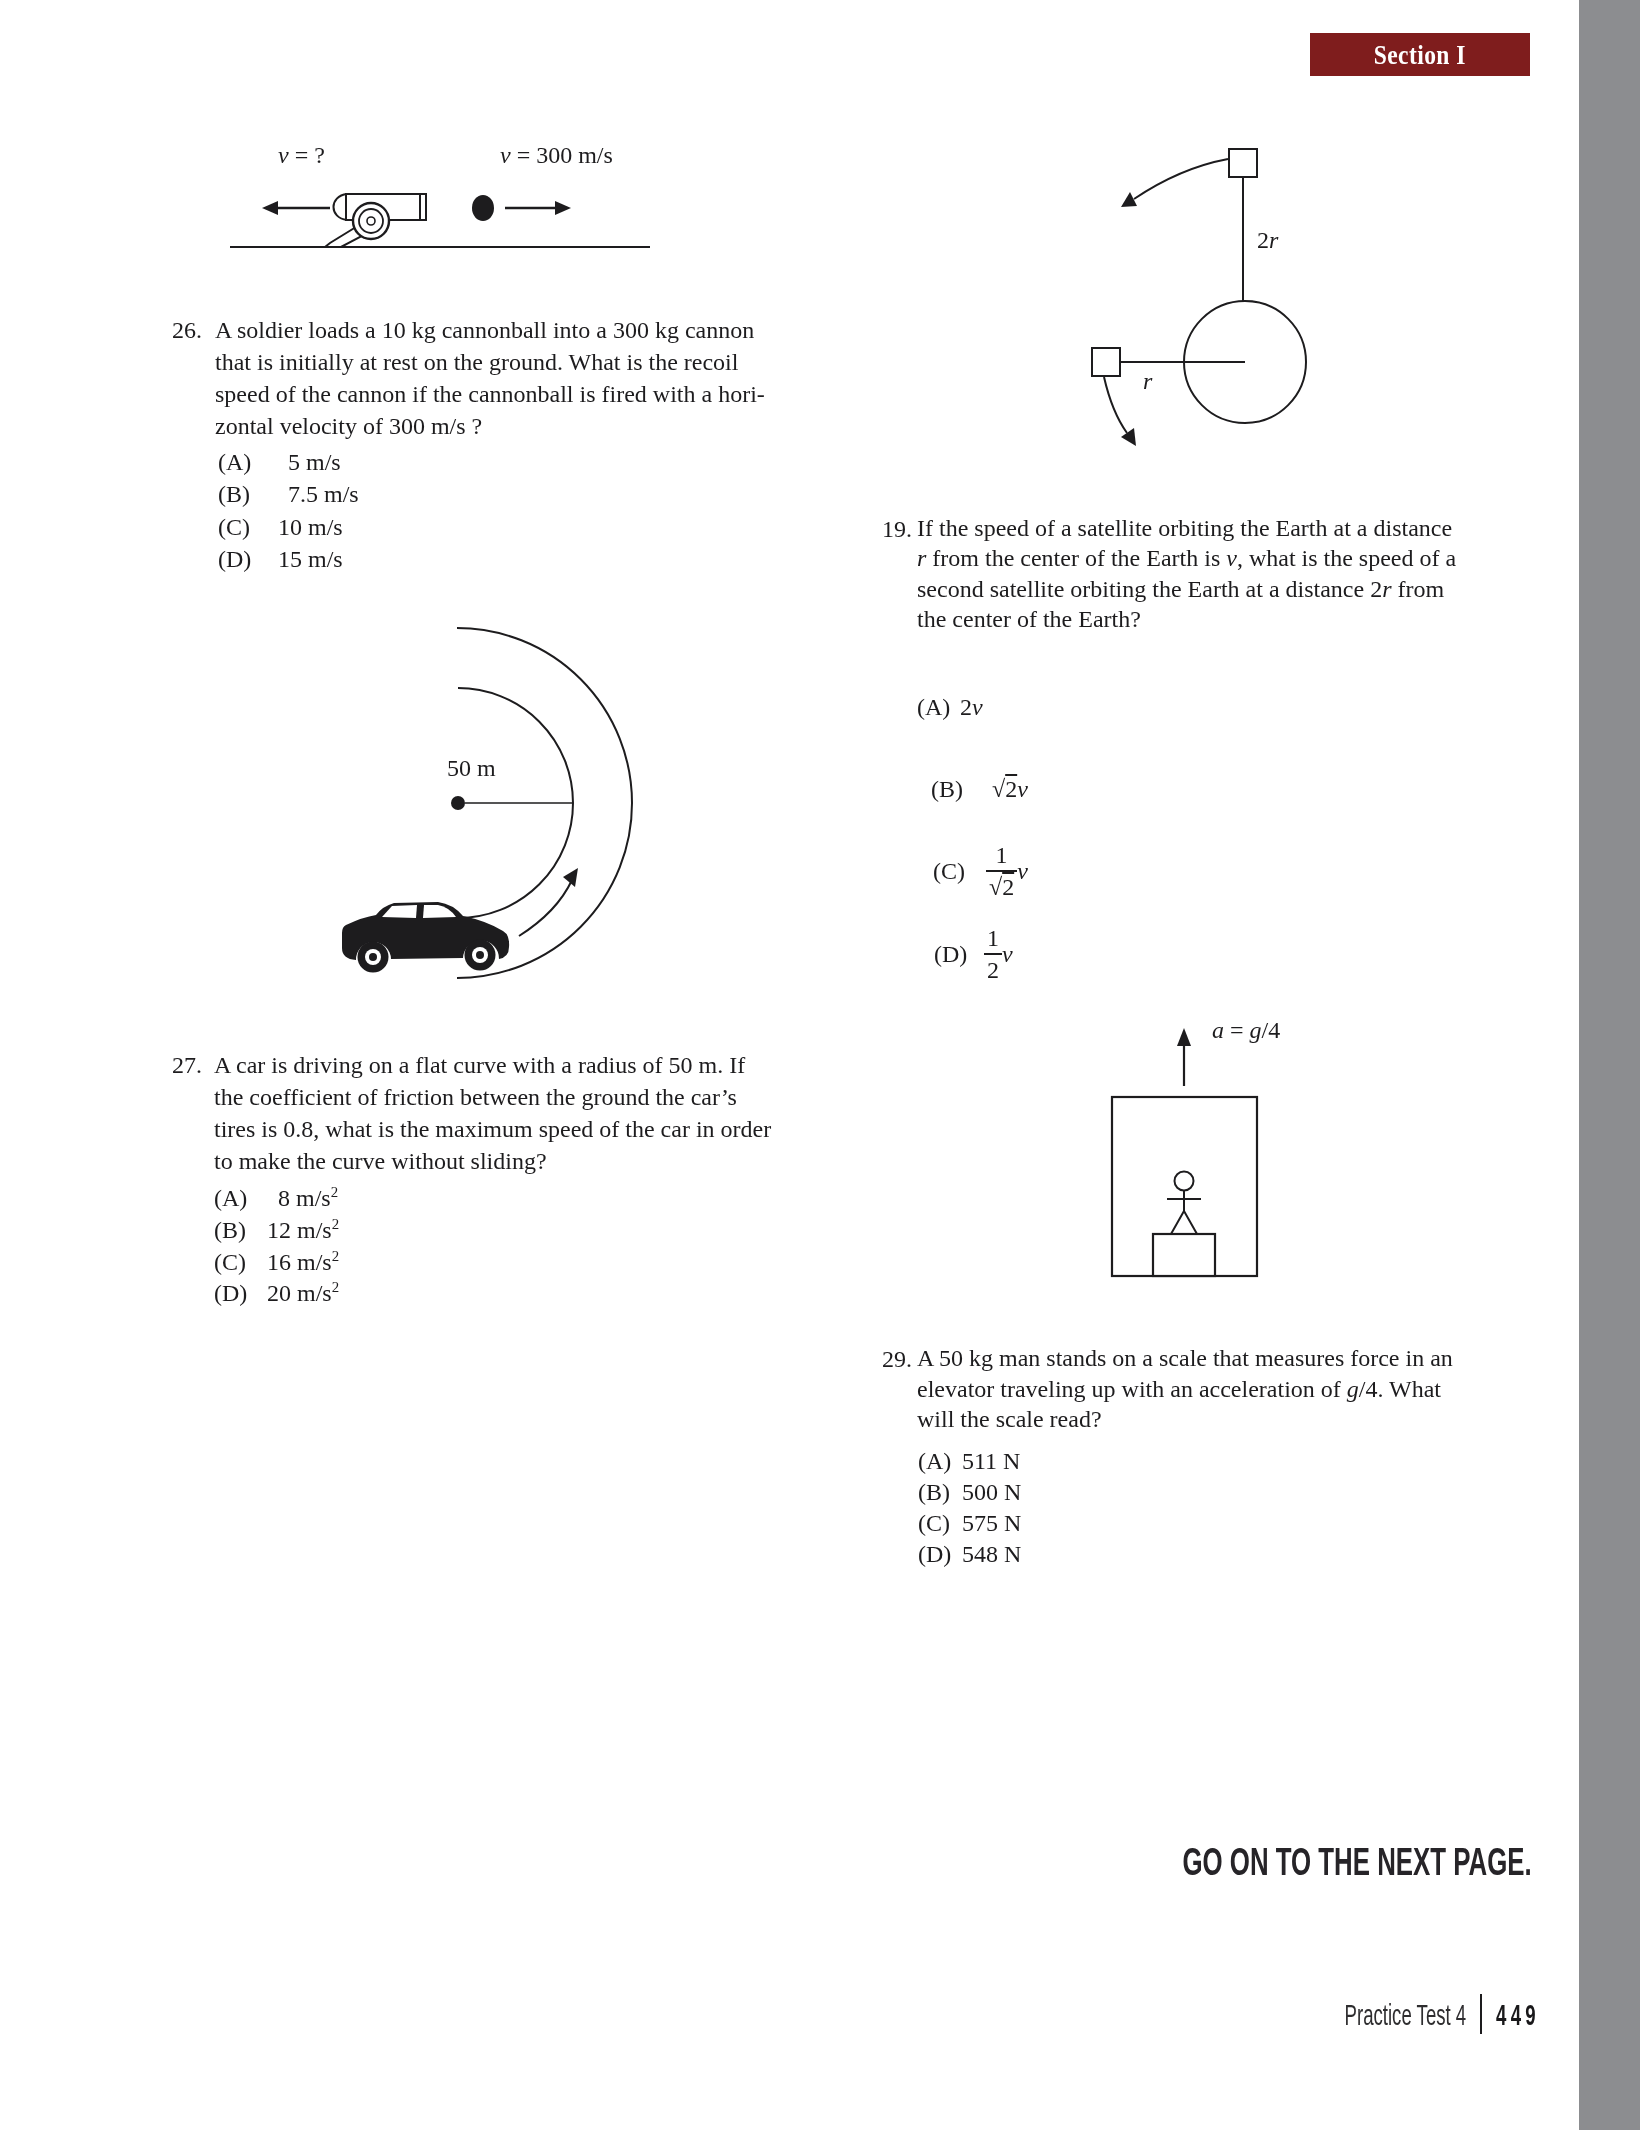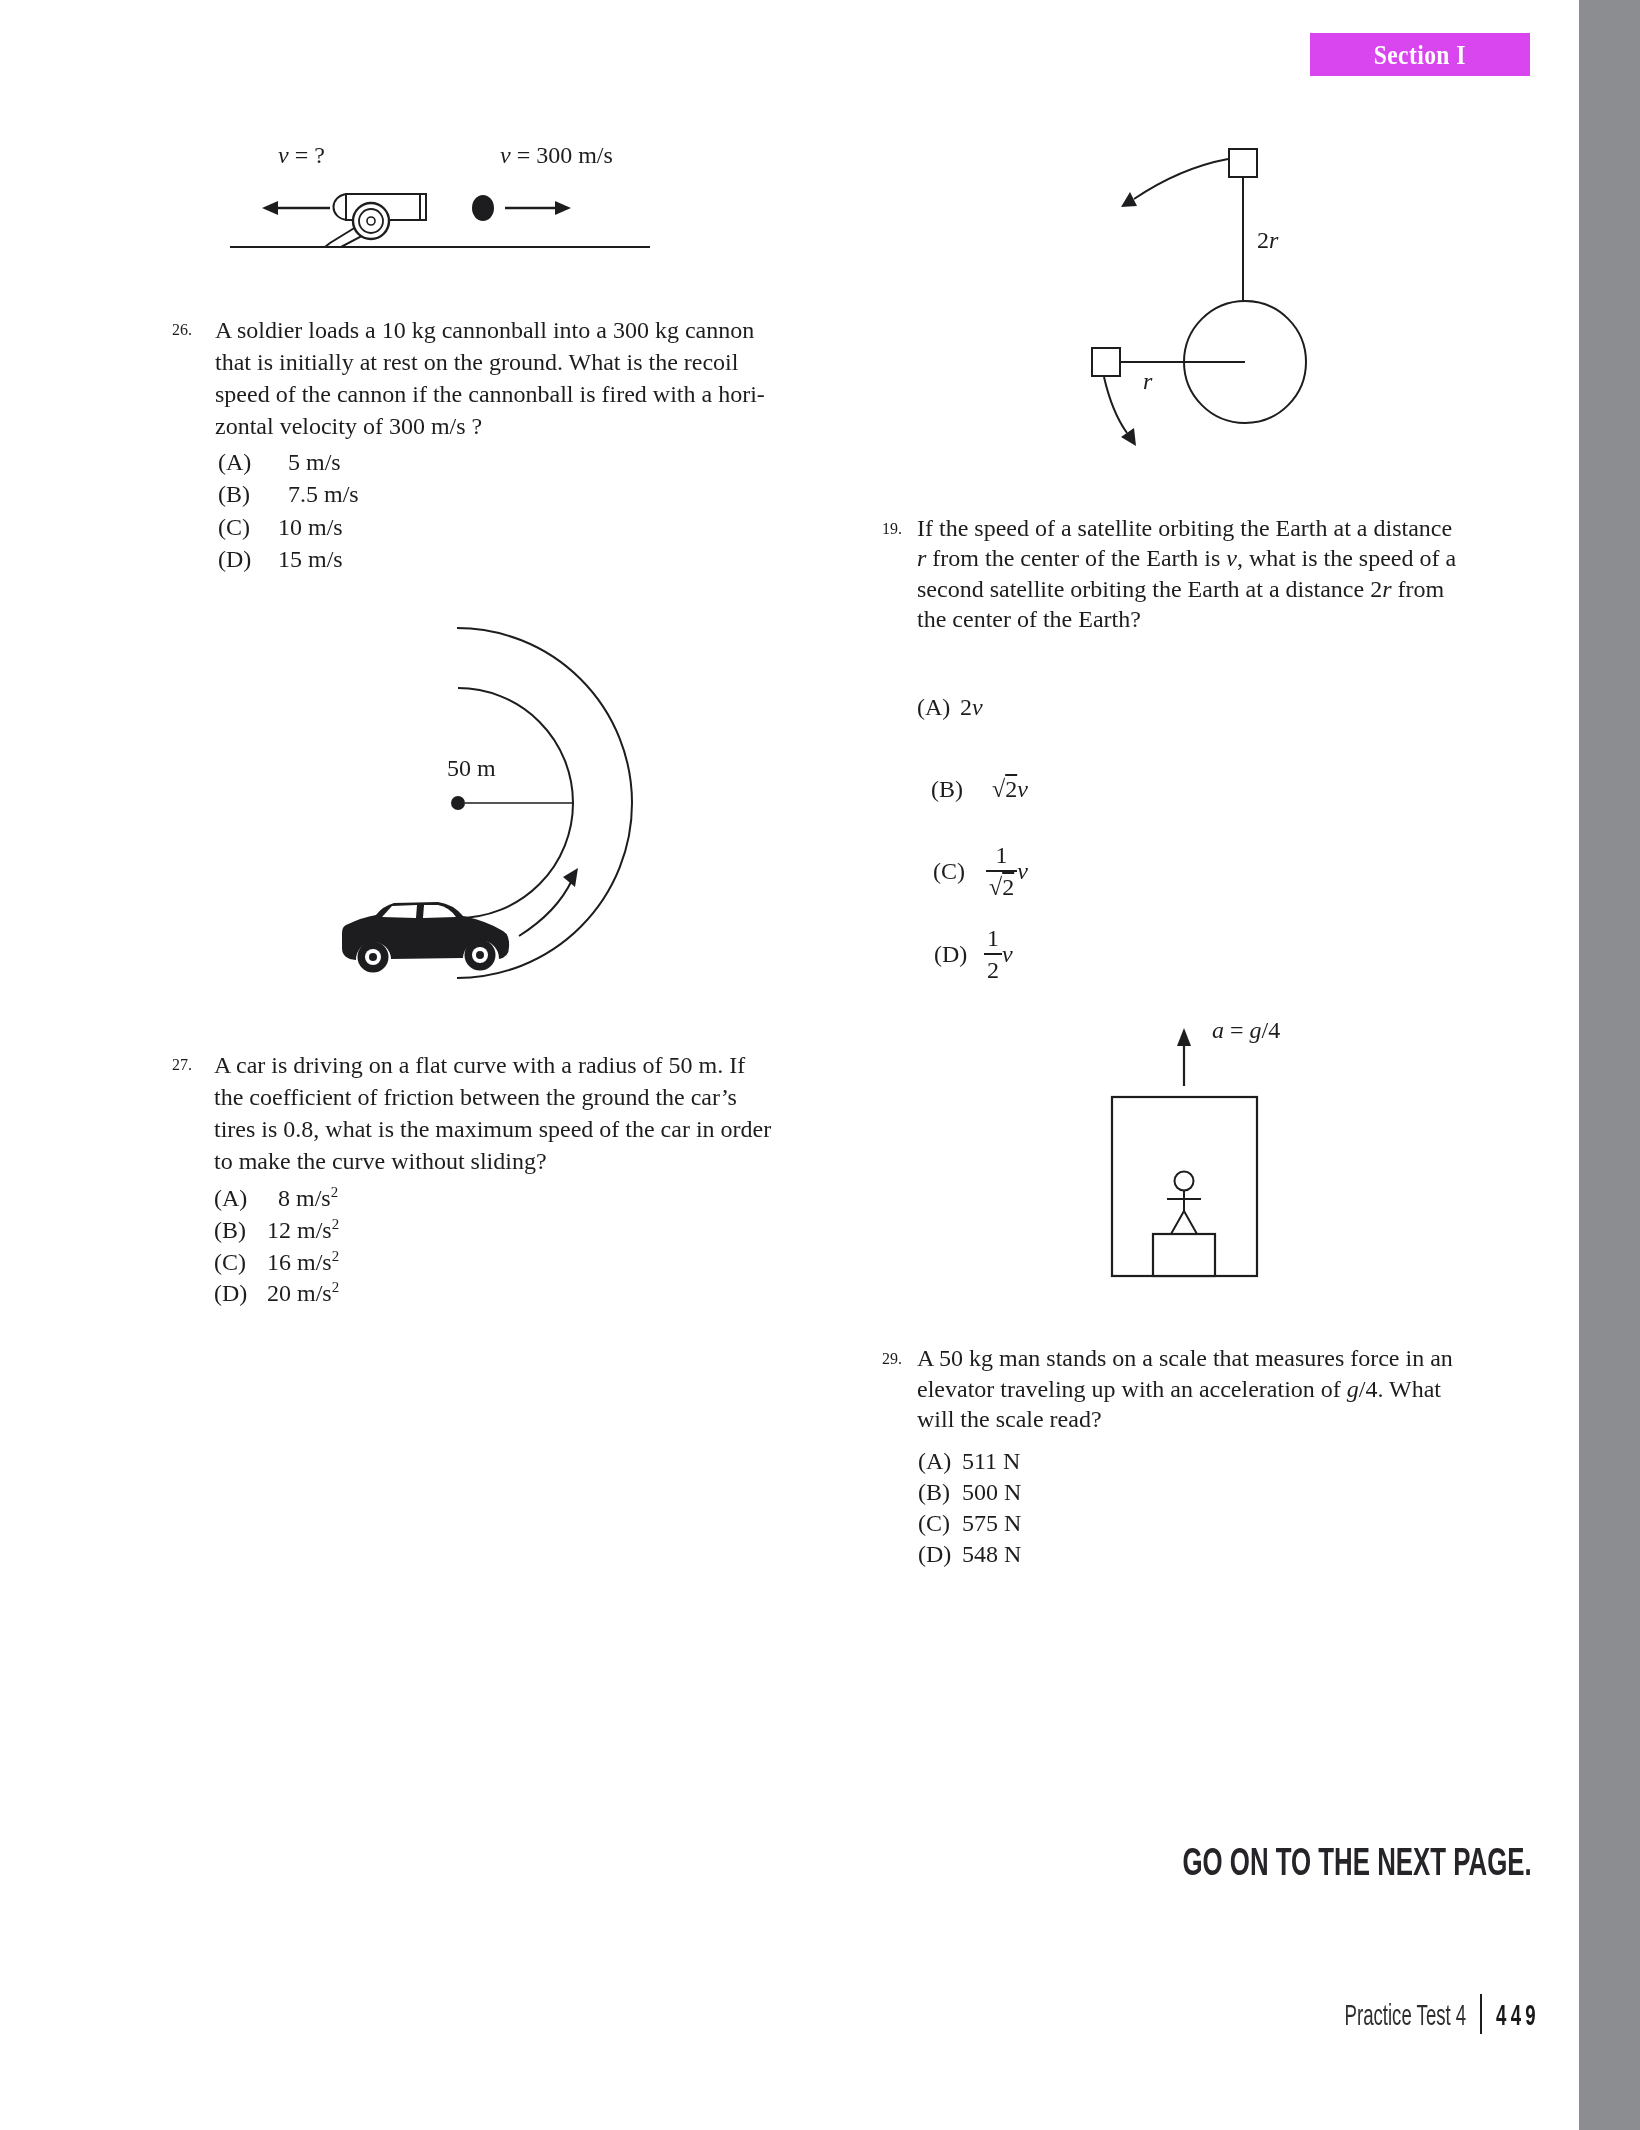--- a/index.html
+++ b/index.html
@@ -5,27 +5,27 @@
   :root{ --ink:#1d1c1e; --gray:#8c8d90; }
   html,body{margin:0;padding:0;background:#e8e8e8;}
   .page{
     position:relative; width:1640px; height:2130px; background:#ffffff;
     font-family:"Liberation Serif","DejaVu Serif",serif; color:var(--ink);
     overflow:hidden;
   }
   .gray-bar{position:absolute; top:0; right:0; width:61px; height:2130px; background:var(--gray);}
   .section-box{
     position:absolute; left:1310px; top:33px; width:220px; height:43px;
-    background:#d946ef; color:#fff; display:flex; align-items:center; justify-content:center;
+    background:#7f1d1d; color:#fff; display:flex; align-items:center; justify-content:center;
   }
   .section-box span{font-weight:bold; font-size:28px; transform:scaleX(.84); letter-spacing:.5px;}
   .fig{position:absolute;}
   .fig *{vector-effect:none;}
   .lbl{position:absolute; font-size:24px; white-space:nowrap; line-height:29px;}
-  .qnum{position:absolute; font-size:16px; line-height:32px; white-space:nowrap;}
+  .qnum{position:absolute; font-size:24px; line-height:32px; white-space:nowrap;}
   .qtext{position:absolute; font-size:24px; white-space:nowrap;}
   .qtext div{white-space:nowrap;}
   .lh32 div{line-height:32px;} .lh30 div{line-height:30.3px;} .lh305 div{line-height:30.5px;}
   .opts{position:absolute; font-size:24px;}
   .opt{display:flex; white-space:nowrap;}
   .opt .ol{display:inline-block;}
   .o26 .opt{line-height:32.3px;} .o26 .ol{width:60px;}
   .o27 .opt{line-height:31.8px;} .o27 .ol{width:53px;}
   .o29 .opt{line-height:31px;}   .o29 .ol{width:44px;}
   .pad10{padding-left:10px;} .pad11{padding-left:11px;}

